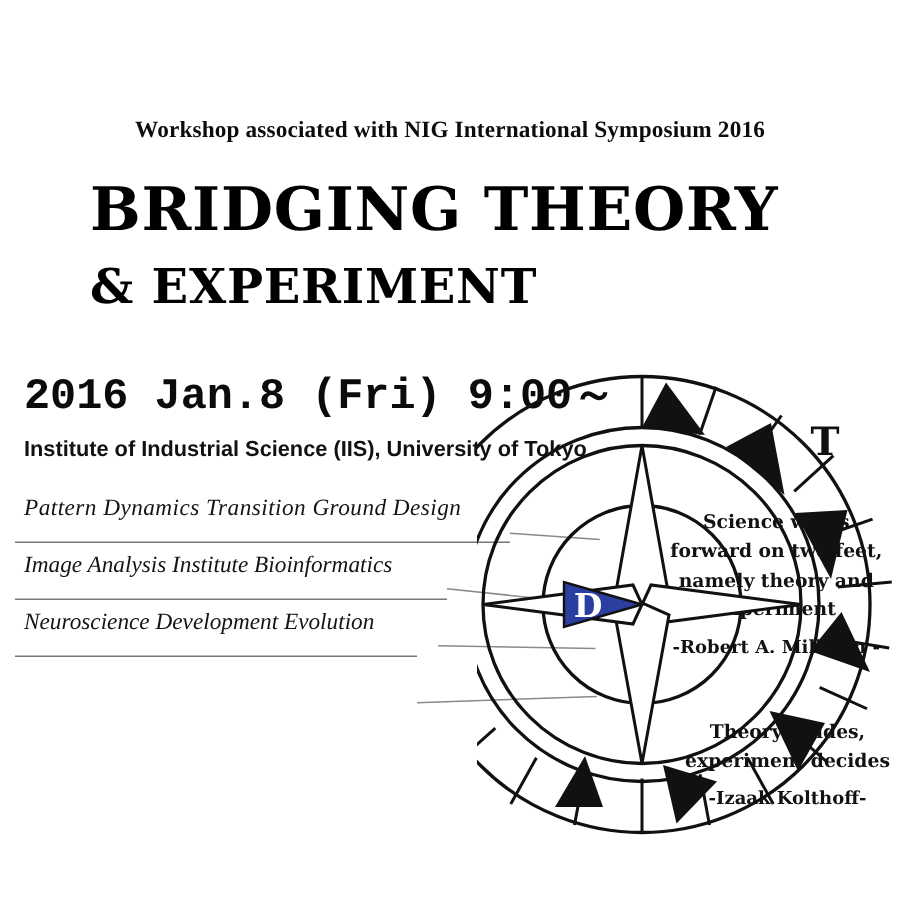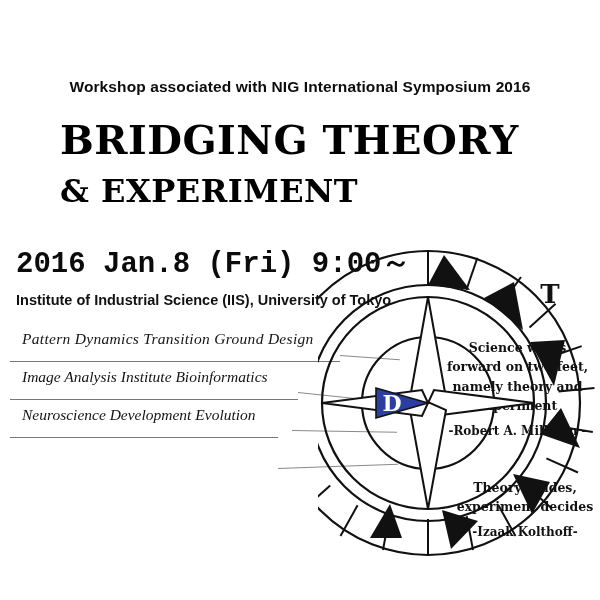--- a/index.html
+++ b/index.html
@@ -17,21 +17,21 @@
     color: #111111;
   }
 
   
   .subhead {
     position: absolute;
     top: 78px;
     left: 0;
     width: 600px;
     text-align: center;
-    font-family: Liberation Sans, sans-serif;
+    font-family: Liberation Serif, serif;
     font-weight: bold;
     font-size: 15.5px;
     letter-spacing: 0.1px;
     color: #0d0d0d;
   }
 
   .title-line {
     position: absolute;
     left: 16px;
     font-family: "DejaVu Serif", serif;
@@ -85,21 +85,20 @@
     height: 38px;
   }
   .kw-text {
     font-family: "Liberation Serif", serif;
     font-style: italic;
     font-size: 15.5px;
     color: #141414;
     white-space: nowrap;
     display: inline-block;
     padding-left: 6px;
-    margin-left: 6px;
   }
   .kw-rule {
     position: absolute;
     left: 0;
     bottom: 6px;
     height: 1px;
     background: #777777;
   }
   .kw-row.r0 .kw-rule { width: 330px; }
   .kw-row.r1 .kw-rule { width: 288px; }

